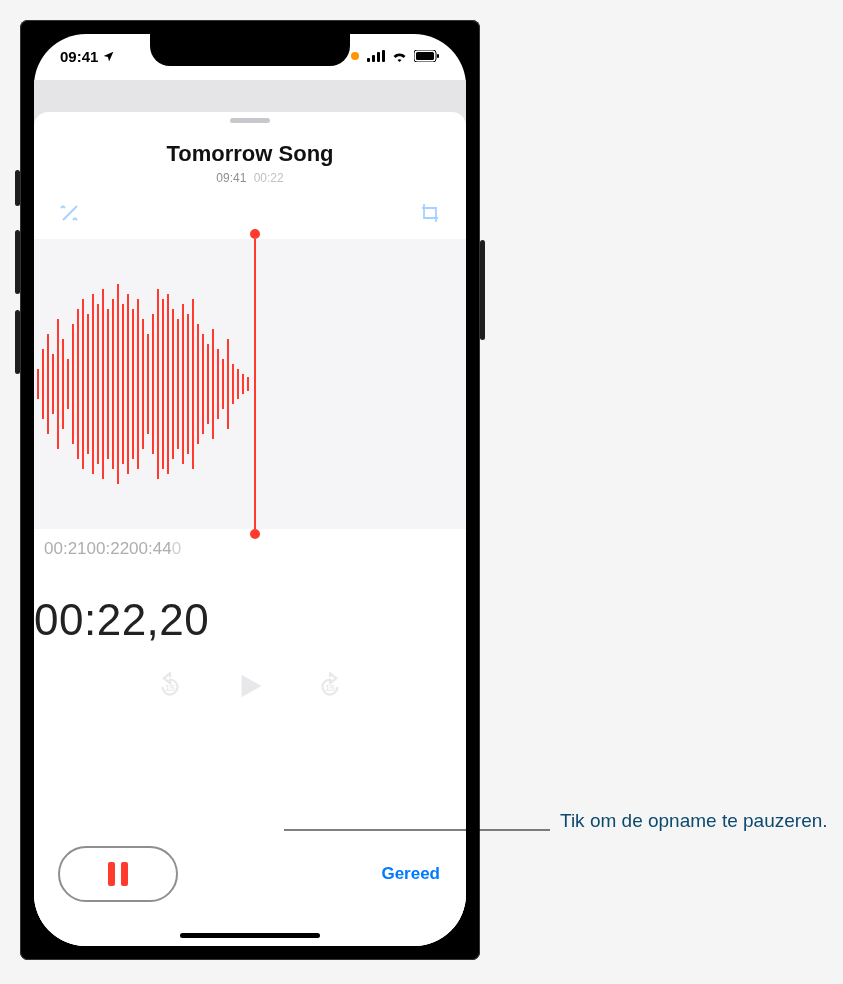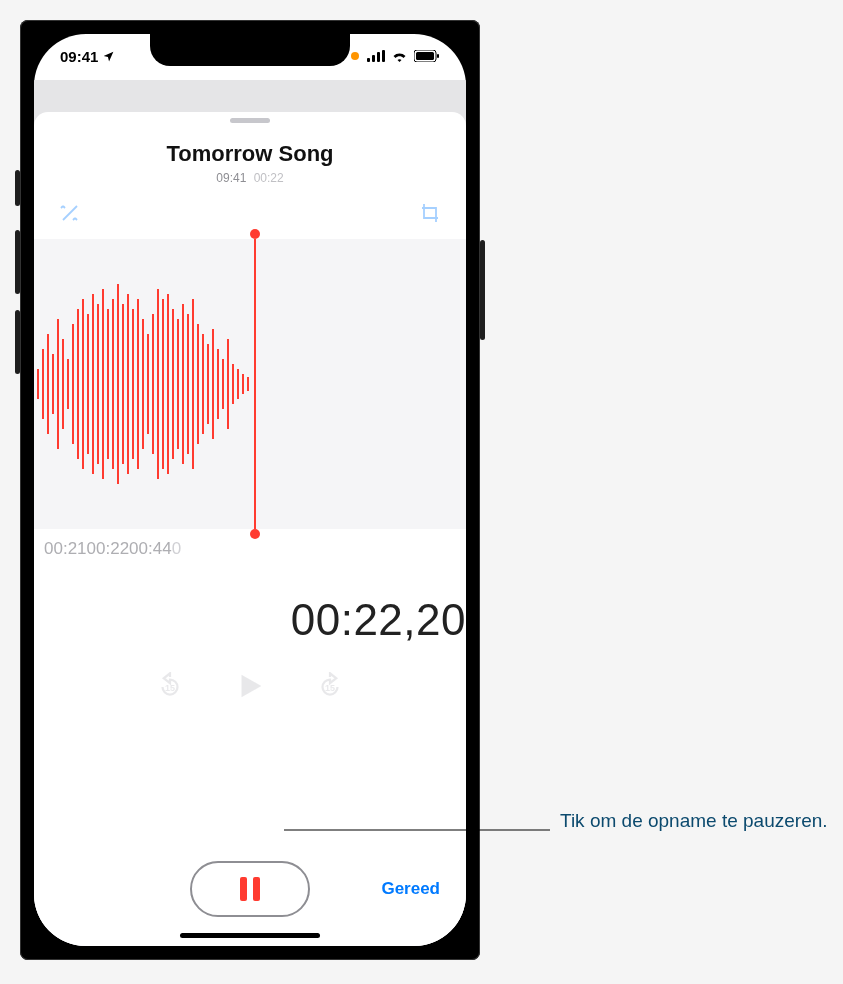--- a/index.html
+++ b/index.html
@@ -166,21 +166,21 @@
   .timeline {
     display: flex;
     justify-content: flex-start;
     padding: 10px 10px 0;
     font-size: 17px;
     color: #aeaeb2;
   }
   .timeline span:last-child { color: #d0d0d4; }
 
   .big-time {
-    text-align: right;
+    text-align: left;
     font-size: 44px;
     font-weight: 400;
     color: #222;
     margin-top: 36px;
     letter-spacing: 0.5px;
   }
   .play-controls {
     display: flex;
     justify-content: center;
     align-items: center;
@@ -188,25 +188,25 @@
     margin-top: 24px;
     color: #c7c7cc;
   }
   .skip-btn, .play-btn { opacity: 0.4; }
   .play-btn svg { width: 34px; height: 34px; }
   .skip-btn { font-size: 9px; position: relative; }
   .skip-label { position: absolute; top: 50%; left: 50%; transform: translate(-50%,-50%); font-size: 9px; color:#c7c7cc; font-weight:600;}
 
   .bottom-row {
     position: absolute;
-    bottom: 29px;
+    bottom: 44px;
     left: 0; right: 0;
     display: flex;
     align-items: center;
-    justify-content: center;
+    justify-content: flex-start;
     padding: 0 24px;
   }
   .pause-btn {
     width: 120px;
     height: 56px;
     border: 2.5px solid #8e8e93;
     border-radius: 30px;
     display: flex;
     align-items: center;
     justify-content: center;

